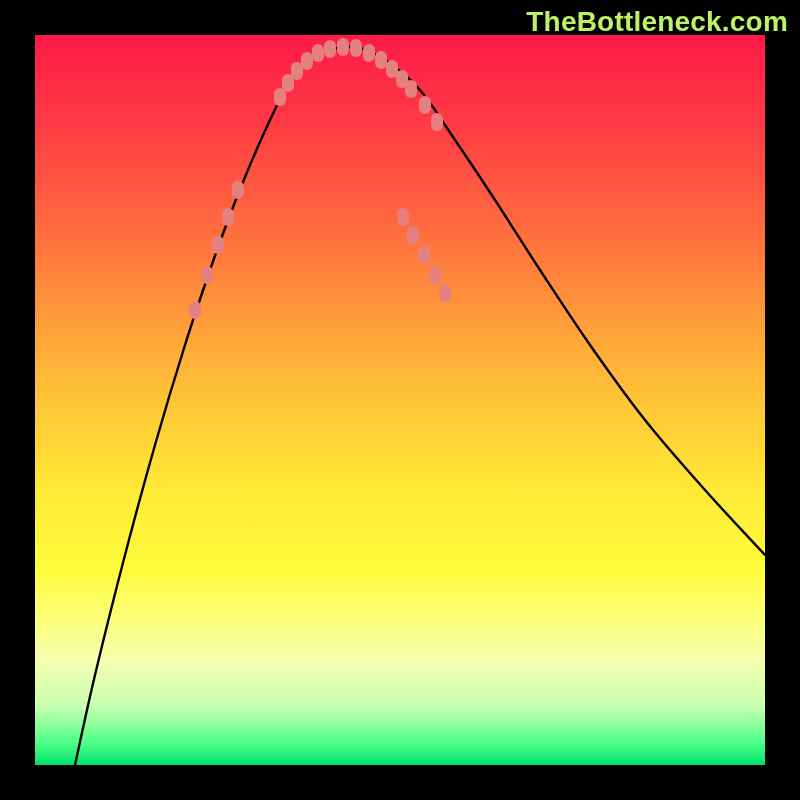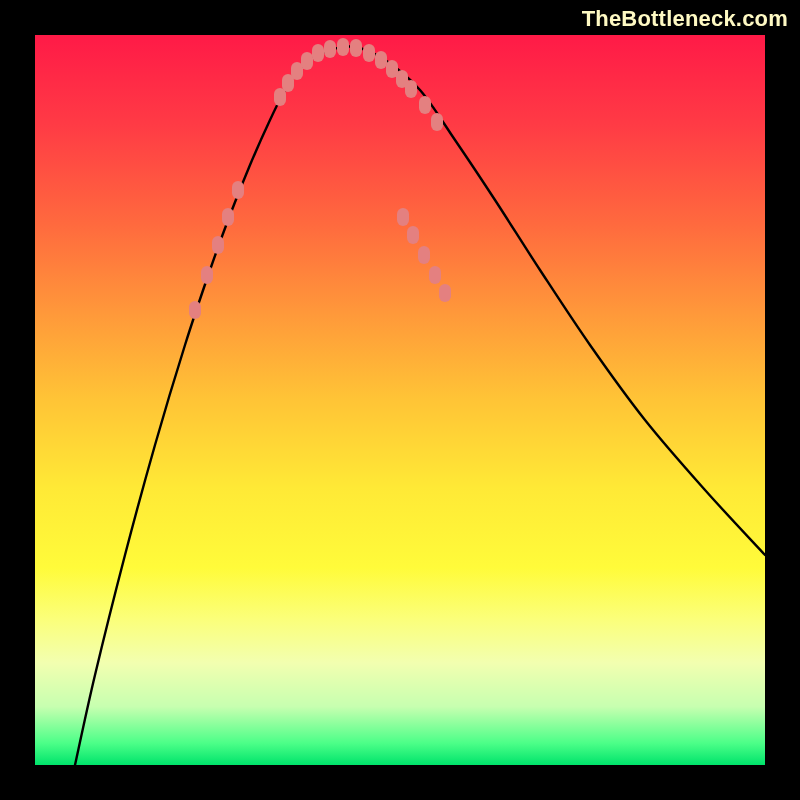--- a/index.html
+++ b/index.html
@@ -43,22 +43,22 @@
       #f2ffb0 86%,
       #c7ffb0 92%,
       #4cff88 97%,
       #00e36b 100%
     );
   }
   .watermark {
     position: absolute;
     top: 6px;
     right: 12px;
-    color: #fef9c3;
-    font-size: 22px;
+    color: #bef264;
+    font-size: 28px;
     font-weight: 600;
     letter-spacing: 0.2px;
     user-select: none;
   }
   svg.curve {
     position: absolute;
     inset: 0;
     width: 730px;
     height: 730px;
   }

